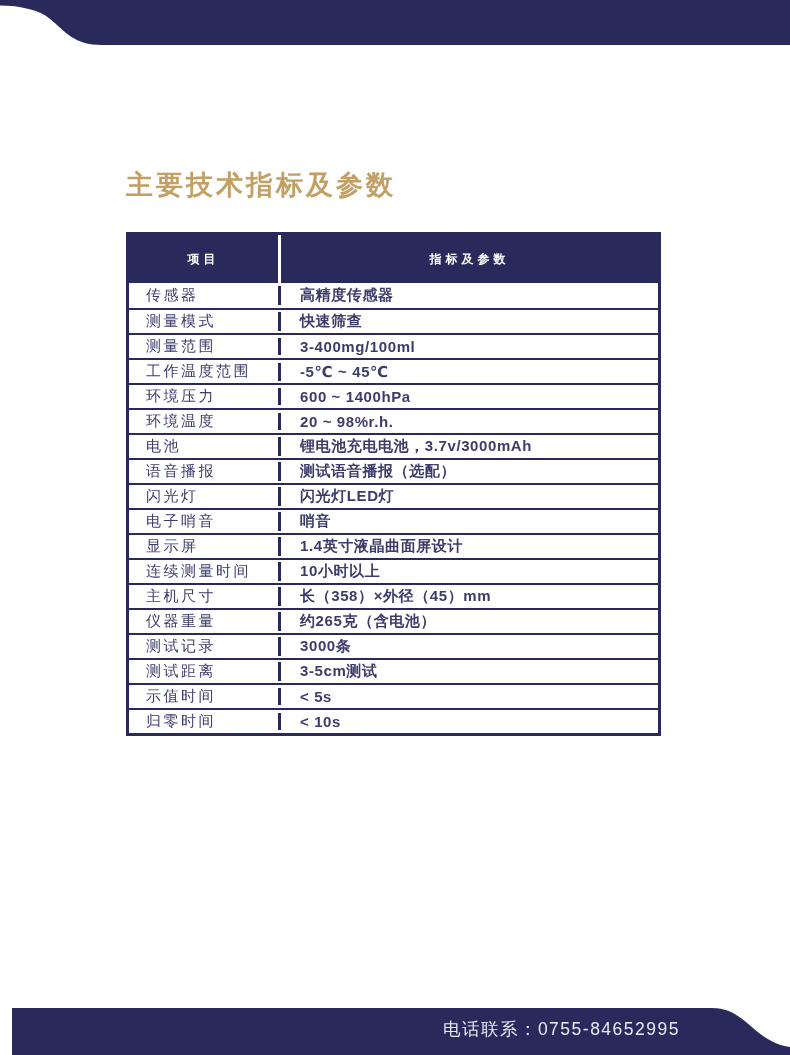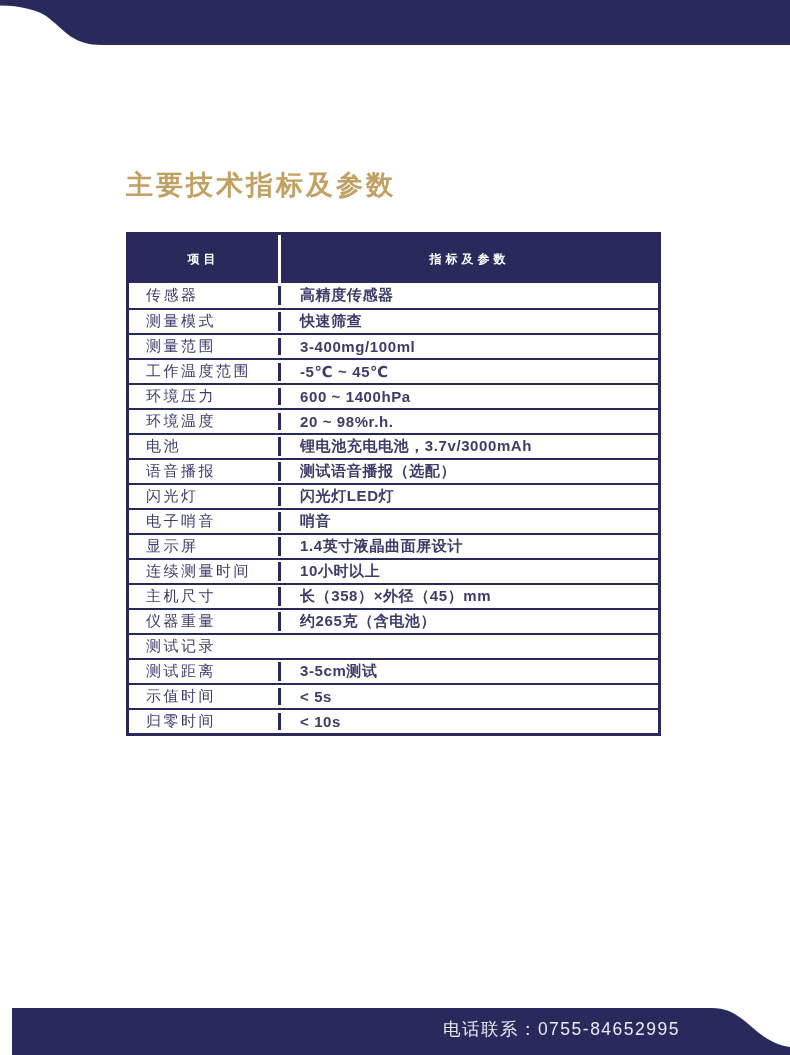--- a/index.html
+++ b/index.html
@@ -146,20 +146,21 @@
       <div class="t-row">
         <div class="t-label">主机尺寸</div>
         <div class="t-value">长（358）×外径（45）mm</div>
       </div>
       <div class="t-row">
         <div class="t-label">仪器重量</div>
         <div class="t-value">约265克（含电池）</div>
       </div>
       <div class="t-row">
         <div class="t-label">测试记录</div>
+        <div class="t-value">3000条</div>
       </div>
       <div class="t-row">
         <div class="t-label">测试距离</div>
         <div class="t-value">3-5cm测试</div>
       </div>
       <div class="t-row">
         <div class="t-label">示值时间</div>
         <div class="t-value">&lt; 5s</div>
       </div>
       <div class="t-row">

